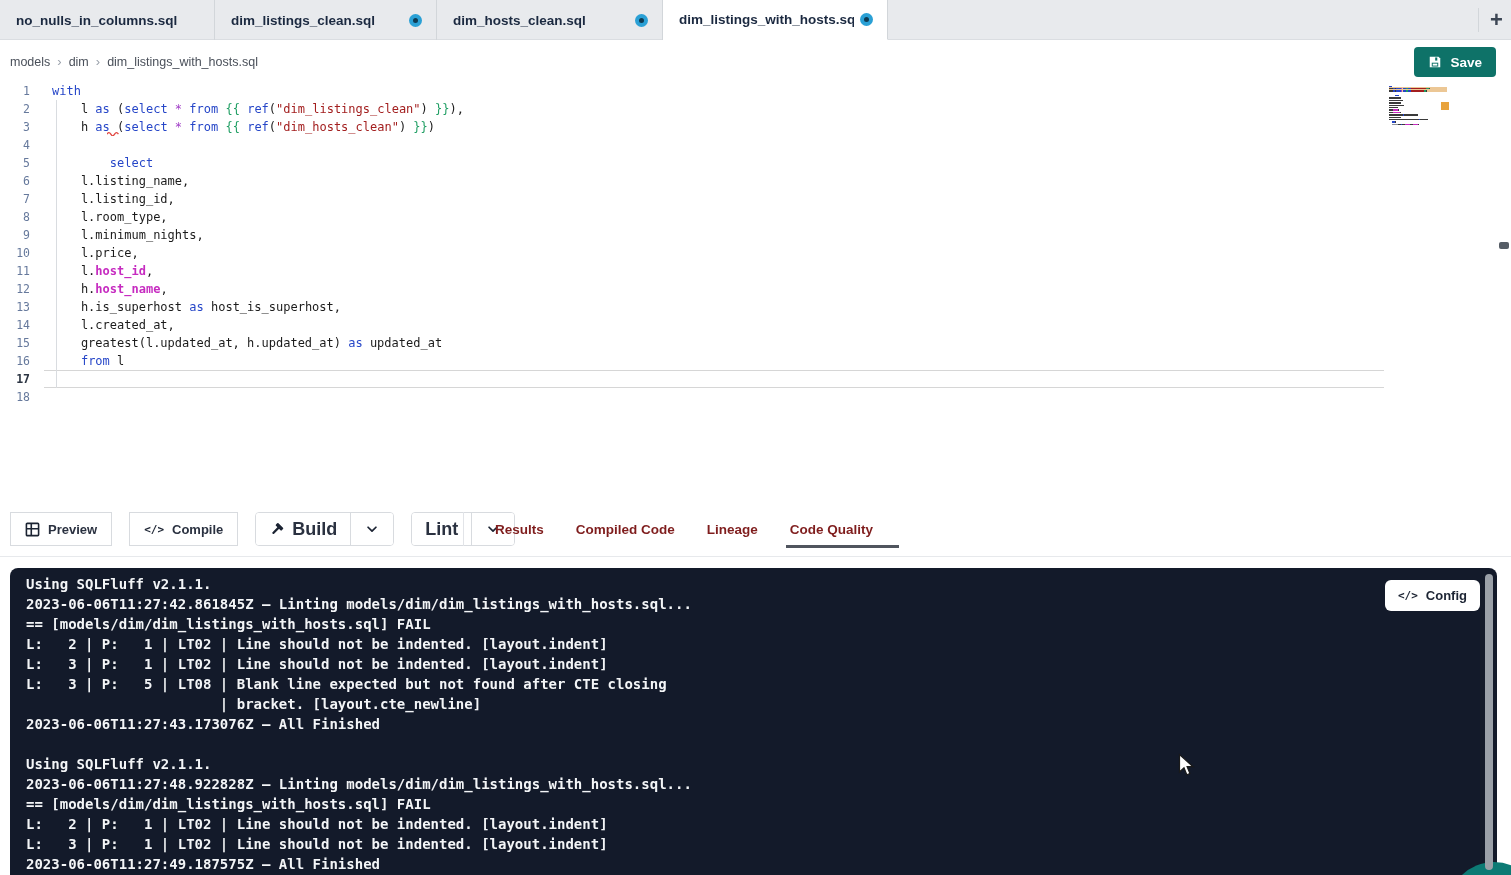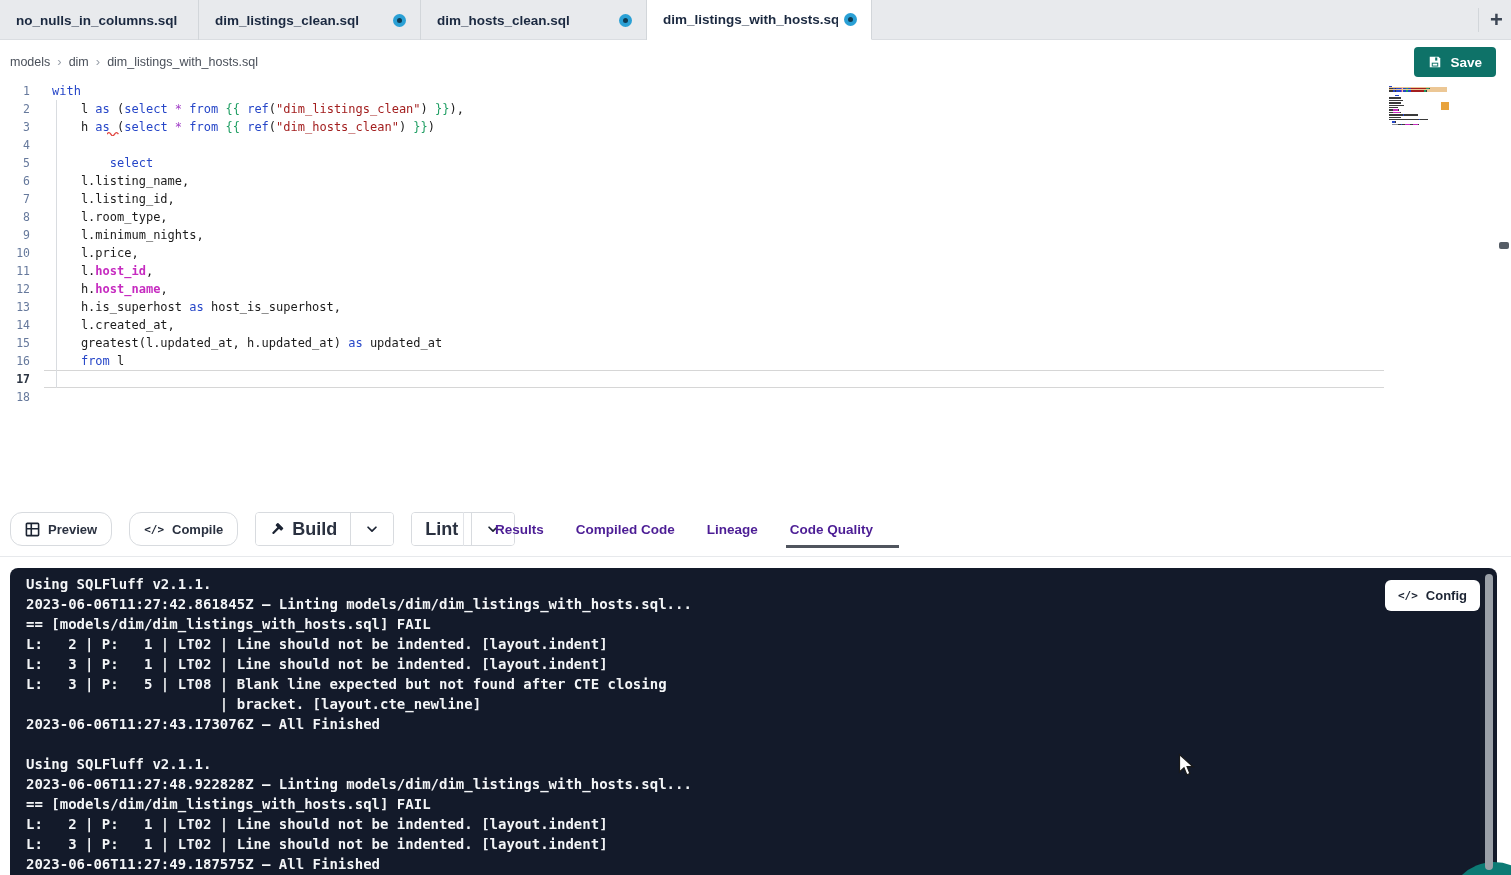--- a/index.html
+++ b/index.html
@@ -5,21 +5,21 @@
   * { margin:0; padding:0; box-sizing:border-box; }
   html,body { width:1511px; height:875px; overflow:hidden; background:#fff;
     font-family:"Liberation Sans", sans-serif; }
   .stage { position:relative; width:1511px; height:875px; }
 
   
   .tabbar { position:absolute; top:0; left:0; width:100%; height:40px;
     background:#e8eaed; display:flex; border-bottom:1px solid #dadde1; }
   .tab { height:40px; display:flex; align-items:center; padding:0 14px 0 16px;
     border-right:1px solid #d2d6da; cursor:pointer; }
-  .tab:nth-of-type(1){ width:199px; }
+  .tab:nth-of-type(1){ width:215px; }
   .tab:nth-of-type(2){ width:222px; }
   .tab:nth-of-type(3){ width:226px;text-align:right; }
   .tab:nth-of-type(4){ width:225px; }
   .tab.active { background:#fff; border-bottom:1px solid #fff; margin-bottom:-1px; }
   .tab-label { font-size:13.5px; font-weight:600; color:#1b2940; white-space:nowrap;
     overflow:hidden; }
   .dot { width:13px; height:13px; border-radius:50%; background:#2aa0d5;
     margin-left:auto; position:relative; flex:none; }
   .dot::after { content:""; position:absolute; inset:4px; border-radius:50%;
     background:#0e3a52; }
@@ -74,37 +74,37 @@
   .mb-star{background:#a13fc7}
   .mini-marker { position:absolute; left:1441px; top:20px; width:8px; height:8px;
     background:#e8a33d; }
   .editor-scrollthumb { position:absolute; left:1499px; top:160px; width:10px;
     height:7px; border-radius:2px; background:#565d66; }
 
   
   .toolbar { position:absolute; top:506px; left:0; width:100%; height:50px;
     background:#fff; }
   .btn-row { position:absolute; left:10px; top:6px; display:flex; gap:17px; }
-  .tbtn { height:34px; background:#fff; border:1px solid #d8dbdf; border-radius:12px;
+  .tbtn { height:34px; background:#fff; border:1px solid #d8dbdf; border-radius:0;
     display:flex; align-items:center; gap:8px; padding:0 14px; font-size:13px;
     font-weight:600; color:#2a3140; cursor:pointer;
     font-family:"Liberation Sans", sans-serif; }
   .split { display:flex; height:34px; border:1px solid #d8dbdf; border-radius:4px;
     overflow:hidden; background:#fff; }
   .split .seg { display:flex; align-items:center; gap:8px; padding:0 13px;
     font-size:18px; font-weight:600; color:#2a3140; cursor:pointer; border:none;
     background:#fff; font-family:"Liberation Sans", sans-serif; }
   .split .seg + .seg { border-left:1px solid #d8dbdf; padding:0 14px; }
   .code-glyph { font-family:"DejaVu Sans Mono", monospace; font-weight:700;
     font-size:11px; color:#1c2433; }
   .vdiv { position:absolute; left:463px; top:6px; width:1px; height:34px;
     background:#e2e4e8; }
   .rtabs { position:absolute; left:495px; top:0; height:46px; display:flex;
     gap:32px; align-items:center; }
-  .rtab { font-size:13.5px; font-weight:600; color:#4c1d95; cursor:pointer;
+  .rtab { font-size:13.5px; font-weight:600; color:#7f1d1d; cursor:pointer;
     position:relative; white-space:nowrap; }
   .rtab.active::after { content:""; position:absolute; left:-4px; right:-26px;
     bottom:-11px; height:3px; background:#50555e; }
   .panel-divider { position:absolute; top:556px; left:0; width:100%; height:1px;
     background:#e7e9ec; }
 
   
   .terminal { position:absolute; left:10px; top:568px; width:1487px; height:330px;
     background:#131a2a; border-radius:8px; }
   .term-out { position:absolute; left:16px; top:6px;

